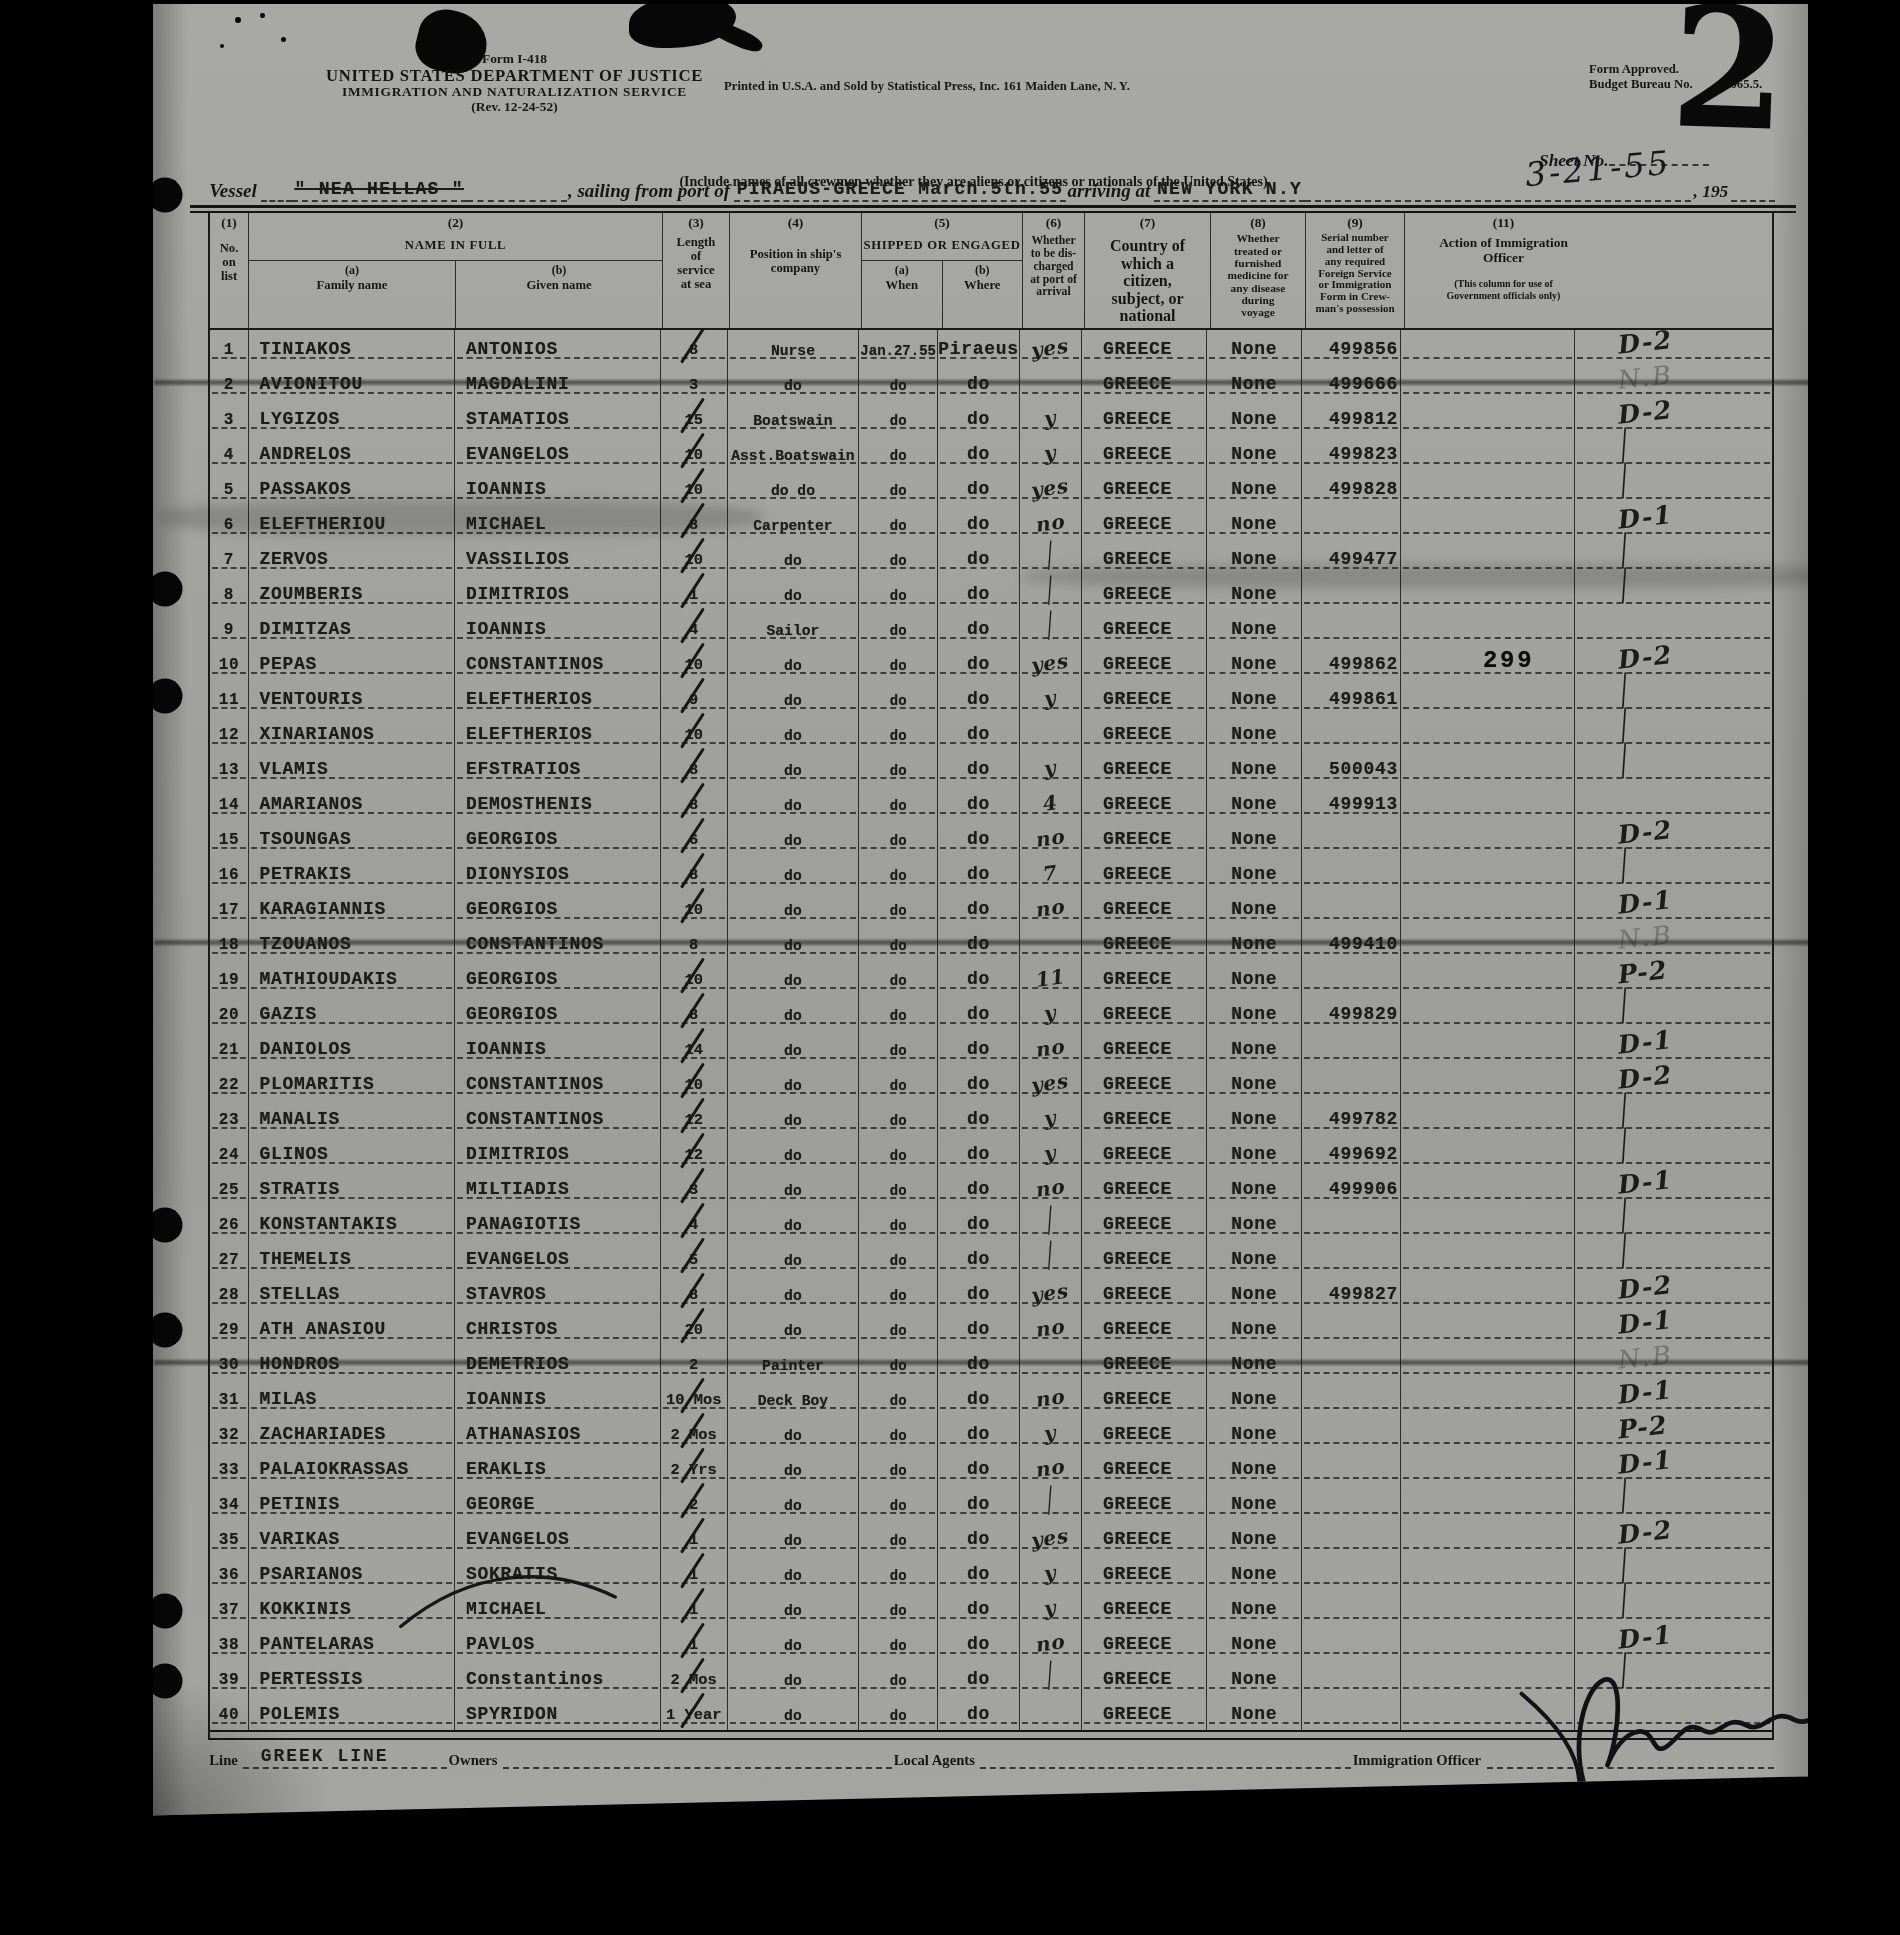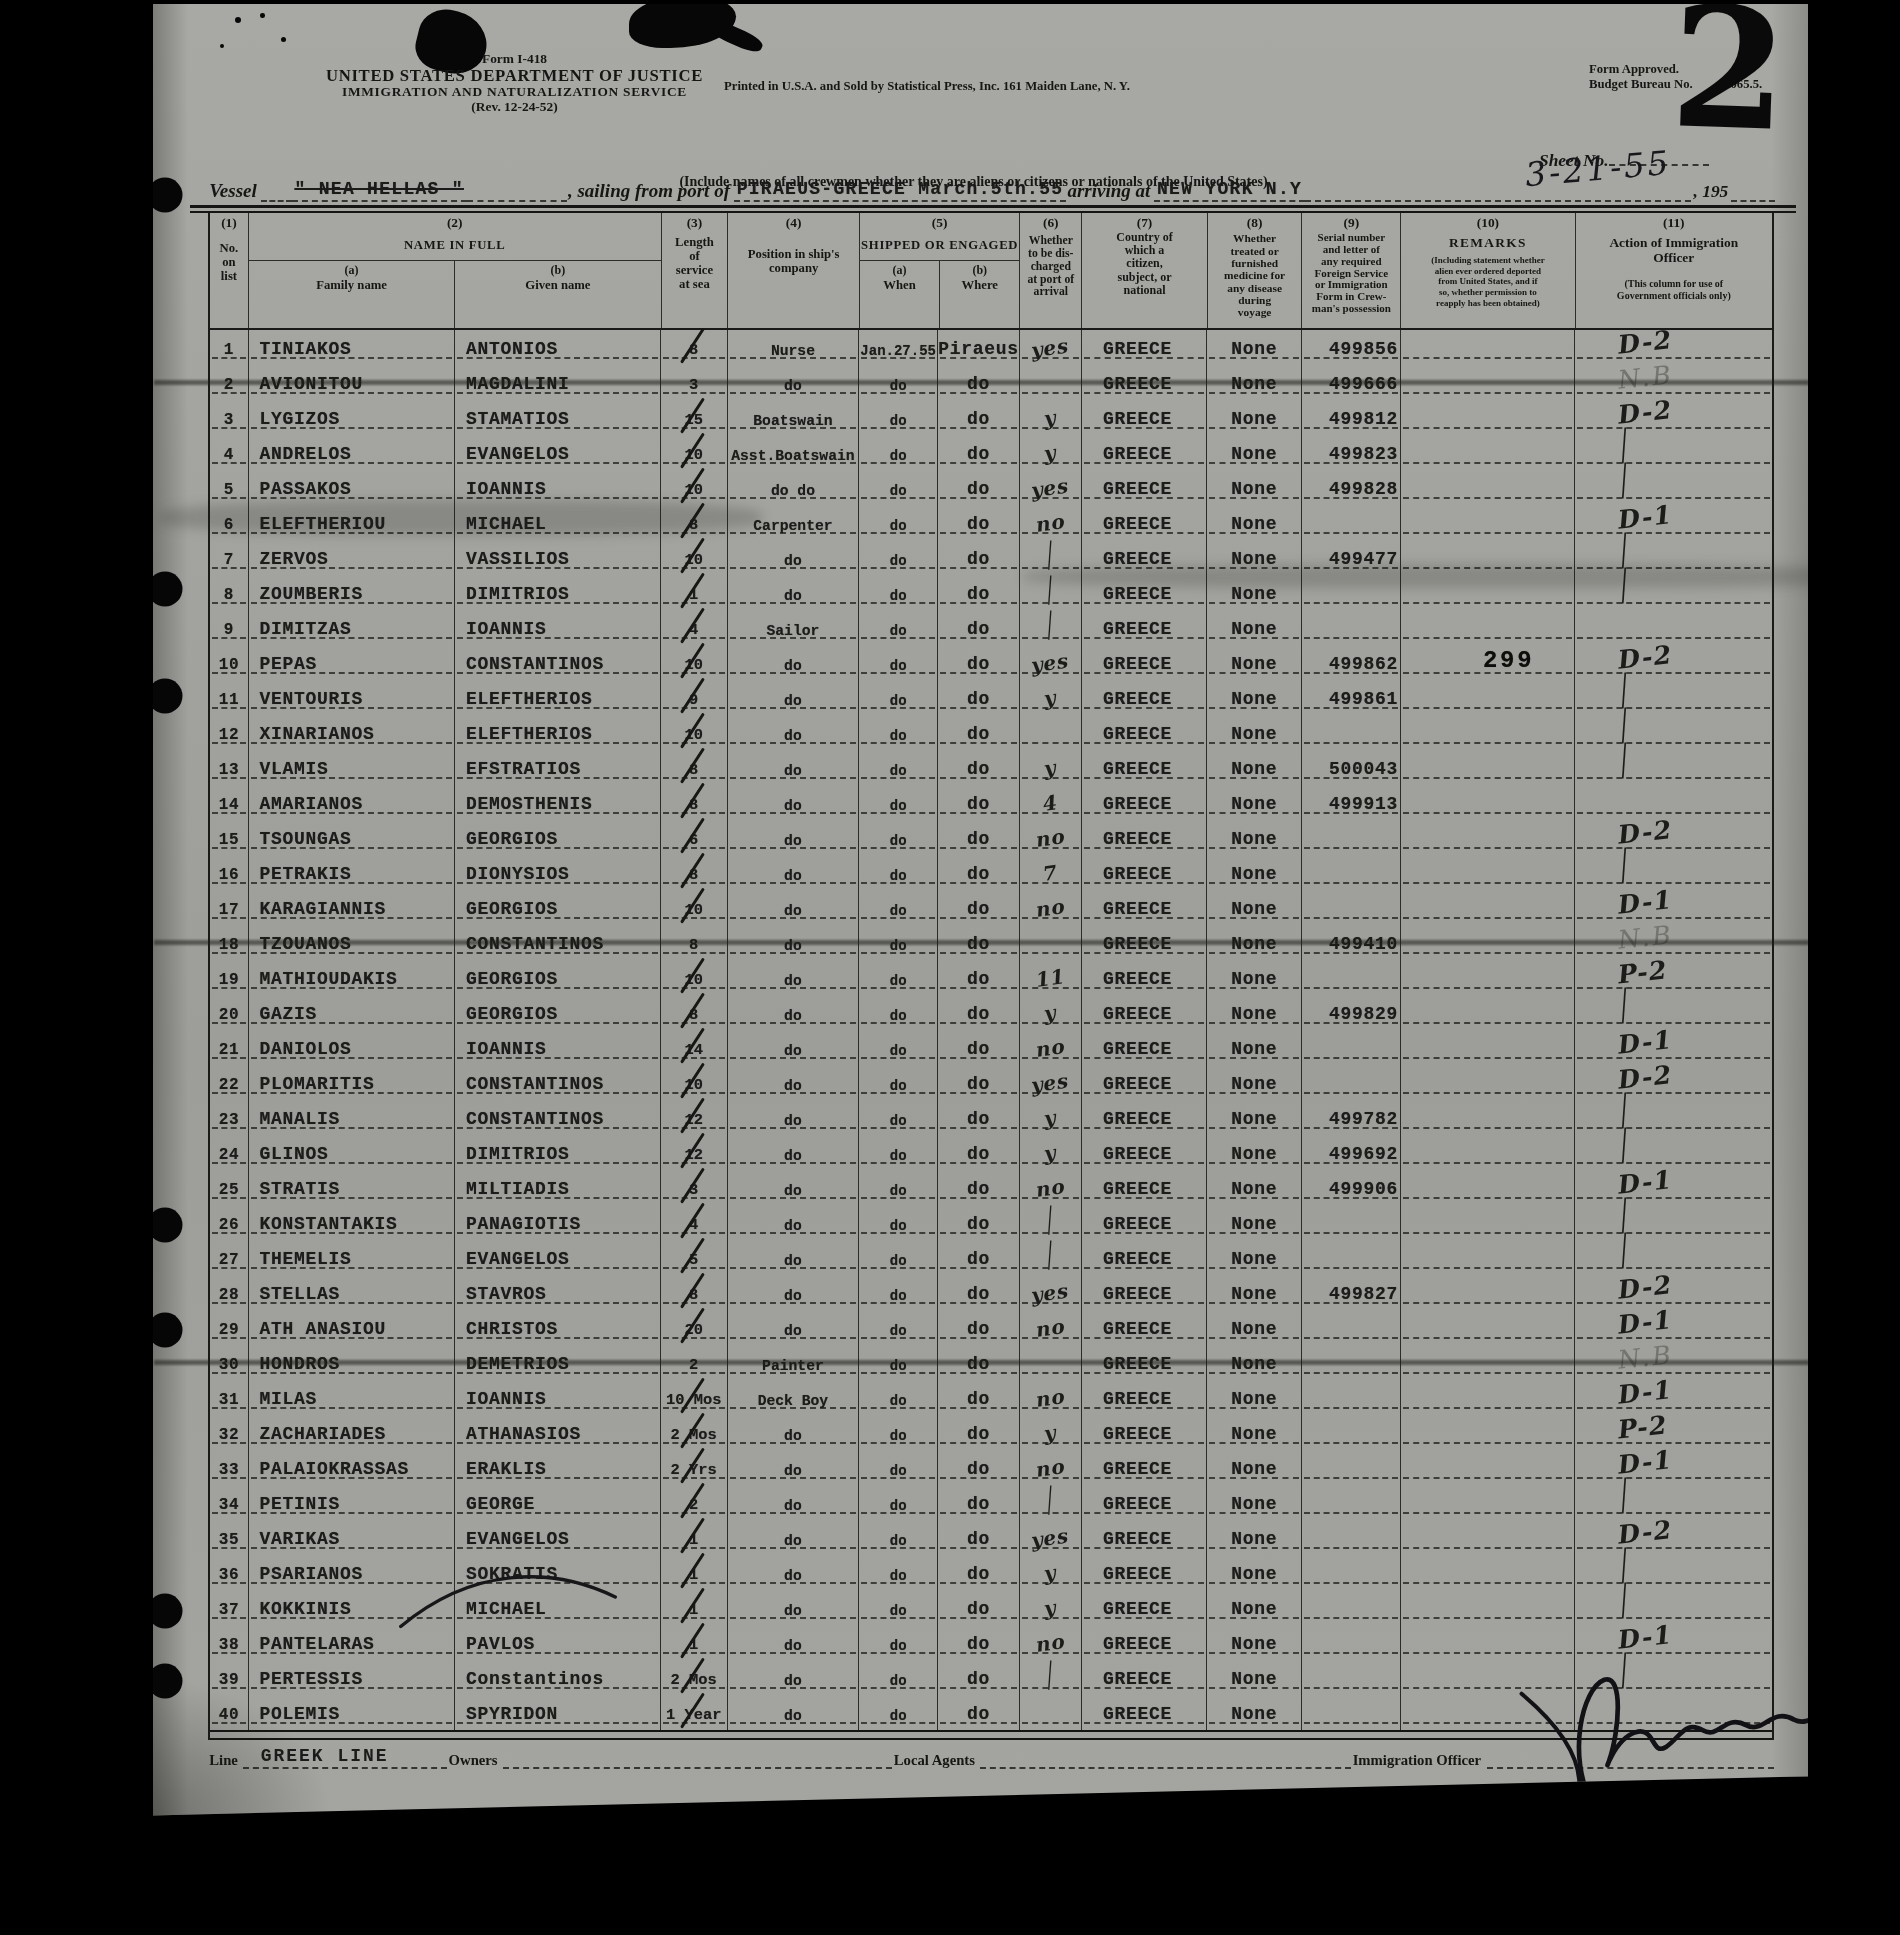--- a/index.html
+++ b/index.html
@@ -61,21 +61,21 @@
   .hlab{font-size:12.7px;text-align:center;white-space:pre-line;line-height:1.1;}
   .hw1{width:39px}.hw2{width:414px}.hw3{width:67px}.hw4{width:132px}.hw5{width:161px}
   .hw6{width:62px}.hw7{width:126px}.hw8{width:95px}.hw9{width:99px}.hw10{width:175px}
   .hw11{width:197px;border-right:none}
   .hw1 .hlab{margin-top:10.7px}
   .hw2 .hlab{margin-top:8px;letter-spacing:0.7px}
   .hw3 .hlab{margin-top:5.4px}
   .hw4 .hlab{margin-top:17.4px}
   .hw5 .hlab{margin-top:8px;letter-spacing:0.7px}
   .hw6 .hlab{font-size:11.7px;margin-top:4px}
-  .hw7 .hlab{font-size:12px;margin-top:0}
+  .hw7 .hlab{font-size:16px;margin-top:6px}
   .hw8 .hlab{font-size:11.4px;margin-top:1.3px;line-height:1.08}
   .hw9 .hlab{font-size:11px;margin-top:1.3px;line-height:1.07}
   .hw10 .hlab{font-size:13.4px;letter-spacing:1.3px;margin-top:5.4px}
   .hw11 .hlab{font-size:13.4px;margin-top:5.4px}
   .rsub{font-size:9px;line-height:1.18;text-align:center;white-space:pre-line;font-weight:700;margin-top:4px;}
   .hw11 .rsub{font-size:10px;margin-top:12px;}
   .split{display:flex;width:100%;flex:1;border-top:1.3px solid rgba(22,22,20,.85);margin-top:6.7px;}
   .split .sub{flex:1;display:flex;flex-direction:column;align-items:center;padding-top:2.7px;}
   .split .sub:first-child{border-right:1.3px solid rgba(22,22,20,.85);}
   .subnum{font-size:12px;font-weight:700}
@@ -257,29 +257,20 @@
         <div class="hcol hw9">
           <div class="hnum">(9)</div>
           <div class="hlab">Serial number
 and letter of
 any required
 Foreign Service
 or Immigration
 Form in Crew-
 man's possession</div>
         </div>
-        <div class="hcol hw10">
-          <div class="hnum">(10)</div>
-          <div class="hlab">REMARKS</div>
-          <div class="rsub">(Including statement whether
-alien ever ordered deported
-from United States, and if
-so, whether permission to
-reapply has been obtained)</div>
-        </div>
         <div class="hcol hw11">
           <div class="hnum">(11)</div>
           <div class="hlab">Action of Immigration
 Officer</div>
           <div class="rsub">(This column for use of
 Government officials only)</div>
         </div>
       </div>
       <div class="tbody">
           <div class="row">

